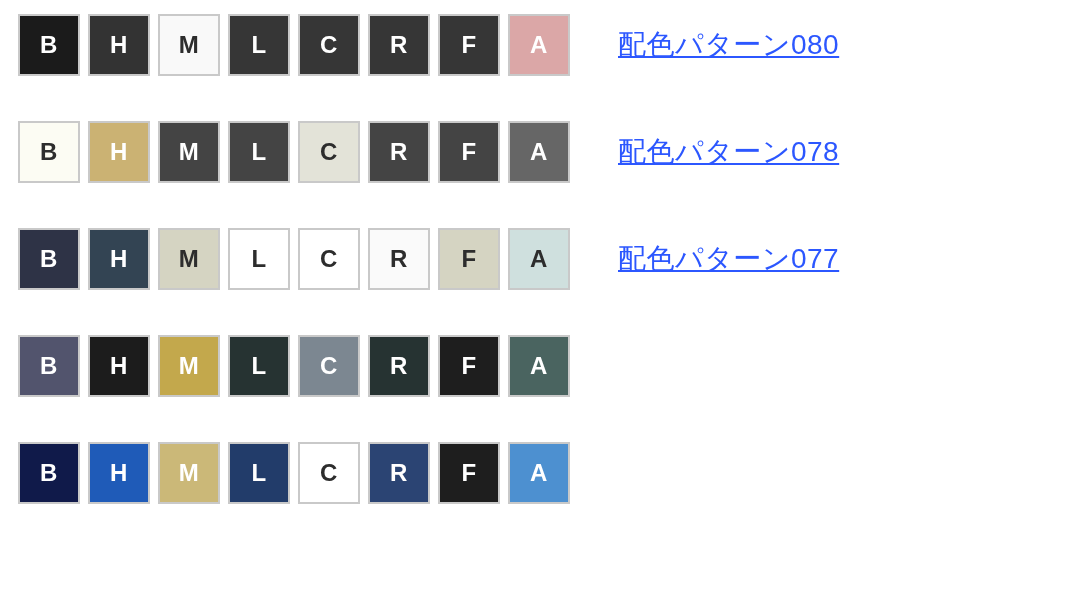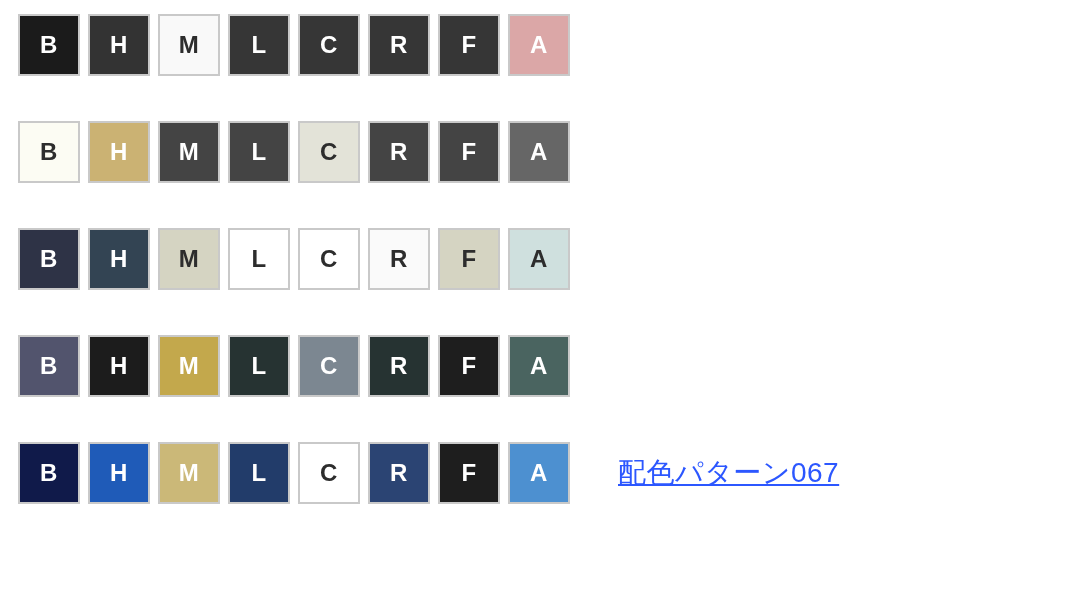--- a/index.html
+++ b/index.html
@@ -53,20 +53,21 @@
         <div class="swatch" style="background-color: rgb(54, 54, 54); color: rgb(255, 255, 255);">
           <span>R</span>
         </div>
         <div class="swatch" style="background-color: rgb(54, 54, 54); color: rgb(255, 255, 255);">
           <span>F</span>
         </div>
         <div class="swatch" style="background-color: rgb(219, 167, 167); color: rgb(255, 255, 255);">
           <span>A</span>
         </div>
       </div>
+      <div class="link-col"><a class="pattern-link" href="#">配色パターン080</a></div>
     </div>
     <div class="row">
       <div class="swatches">
         <div class="swatch" style="background-color: rgb(252, 252, 243); color: rgb(45, 45, 45);">
           <span>B</span>
         </div>
         <div class="swatch" style="background-color: rgb(203, 178, 115); color: rgb(255, 255, 255);">
           <span>H</span>
         </div>
         <div class="swatch" style="background-color: rgb(68, 68, 68); color: rgb(255, 255, 255);">
@@ -81,20 +82,21 @@
         <div class="swatch" style="background-color: rgb(68, 68, 68); color: rgb(255, 255, 255);">
           <span>R</span>
         </div>
         <div class="swatch" style="background-color: rgb(68, 68, 68); color: rgb(255, 255, 255);">
           <span>F</span>
         </div>
         <div class="swatch" style="background-color: rgb(102, 102, 102); color: rgb(255, 255, 255);">
           <span>A</span>
         </div>
       </div>
+      <div class="link-col"><a class="pattern-link" href="#">配色パターン078</a></div>
     </div>
     <div class="row">
       <div class="swatches">
         <div class="swatch" style="background-color: rgb(46, 51, 70); color: rgb(255, 255, 255);">
           <span>B</span>
         </div>
         <div class="swatch" style="background-color: rgb(51, 68, 83); color: rgb(255, 255, 255);">
           <span>H</span>
         </div>
         <div class="swatch" style="background-color: rgb(213, 212, 194); color: rgb(45, 45, 45);">
@@ -109,20 +111,21 @@
         <div class="swatch" style="background-color: rgb(250, 250, 250); color: rgb(45, 45, 45);">
           <span>R</span>
         </div>
         <div class="swatch" style="background-color: rgb(213, 212, 194); color: rgb(45, 45, 45);">
           <span>F</span>
         </div>
         <div class="swatch" style="background-color: rgb(207, 224, 222); color: rgb(45, 45, 45);">
           <span>A</span>
         </div>
       </div>
+      <div class="link-col"><a class="pattern-link" href="#">配色パターン077</a></div>
     </div>
     <div class="row">
       <div class="swatches">
         <div class="swatch" style="background-color: rgb(82, 84, 109); color: rgb(255, 255, 255);">
           <span>B</span>
         </div>
         <div class="swatch" style="background-color: rgb(28, 28, 28); color: rgb(255, 255, 255);">
           <span>H</span>
         </div>
         <div class="swatch" style="background-color: rgb(195, 168, 76); color: rgb(255, 255, 255);">
@@ -165,15 +168,14 @@
         <div class="swatch" style="background-color: rgb(43, 68, 115); color: rgb(255, 255, 255);">
           <span>R</span>
         </div>
         <div class="swatch" style="background-color: rgb(30, 30, 30); color: rgb(255, 255, 255);">
           <span>F</span>
         </div>
         <div class="swatch" style="background-color: rgb(77, 144, 208); color: rgb(255, 255, 255);">
           <span>A</span>
         </div>
       </div>
-      <div class="link-col"><a class="pattern-link" href="#">配色パターン067</a></div>
     </div>
   </div>
 
 </body></html>

